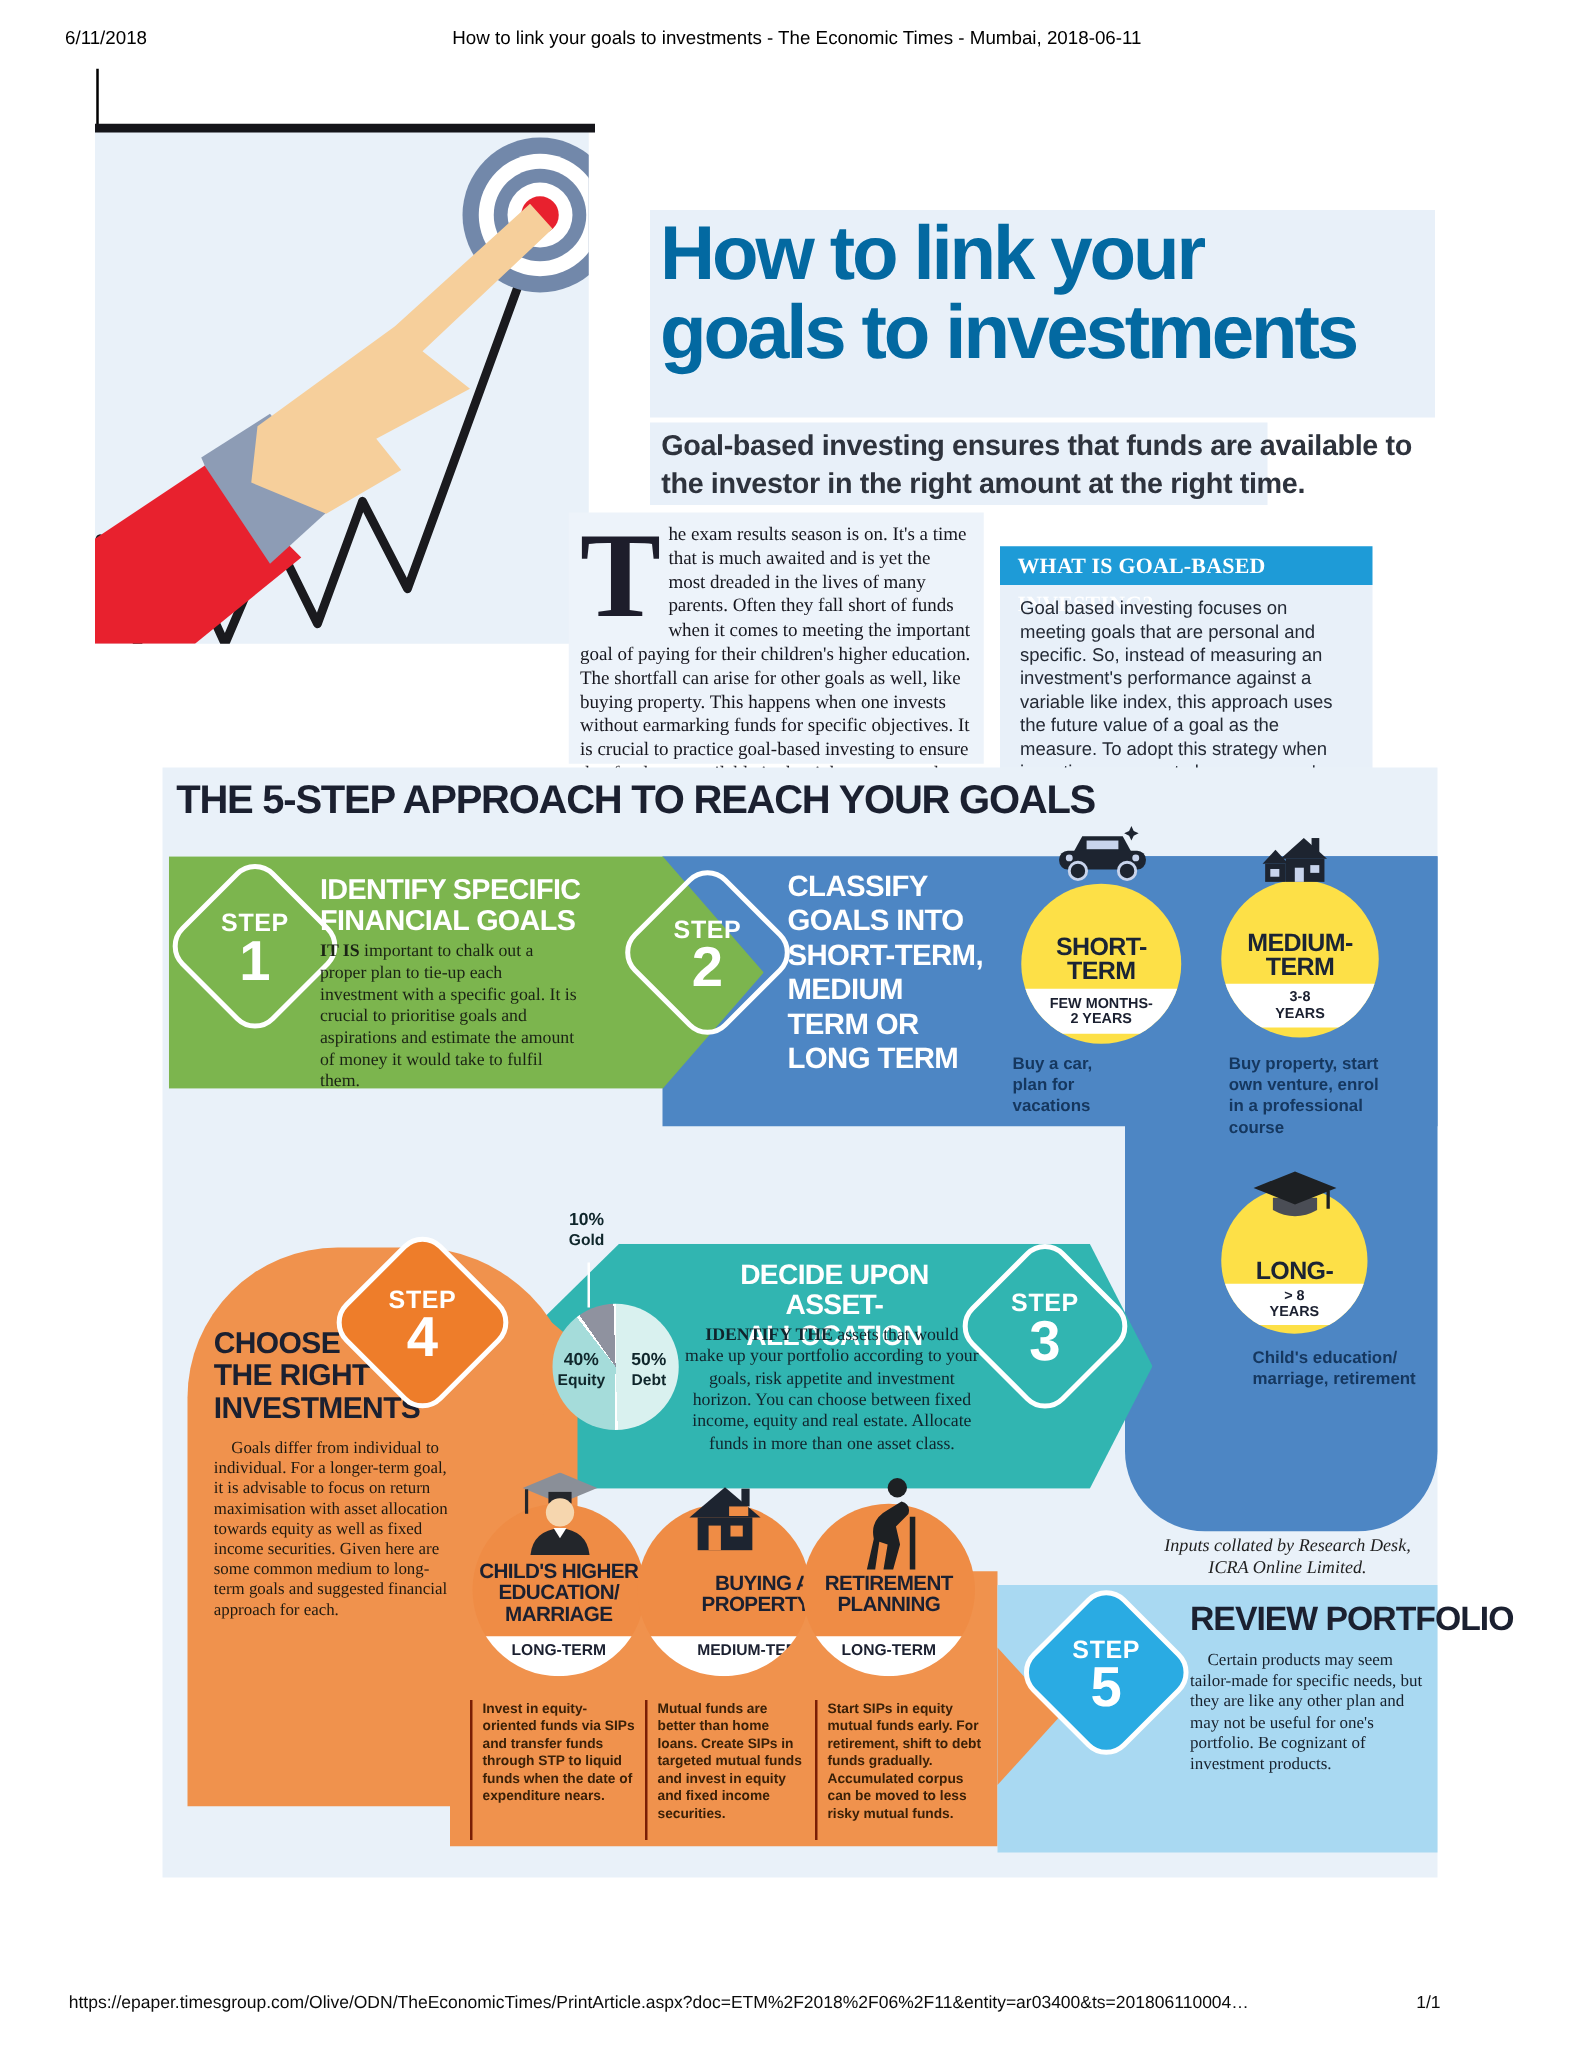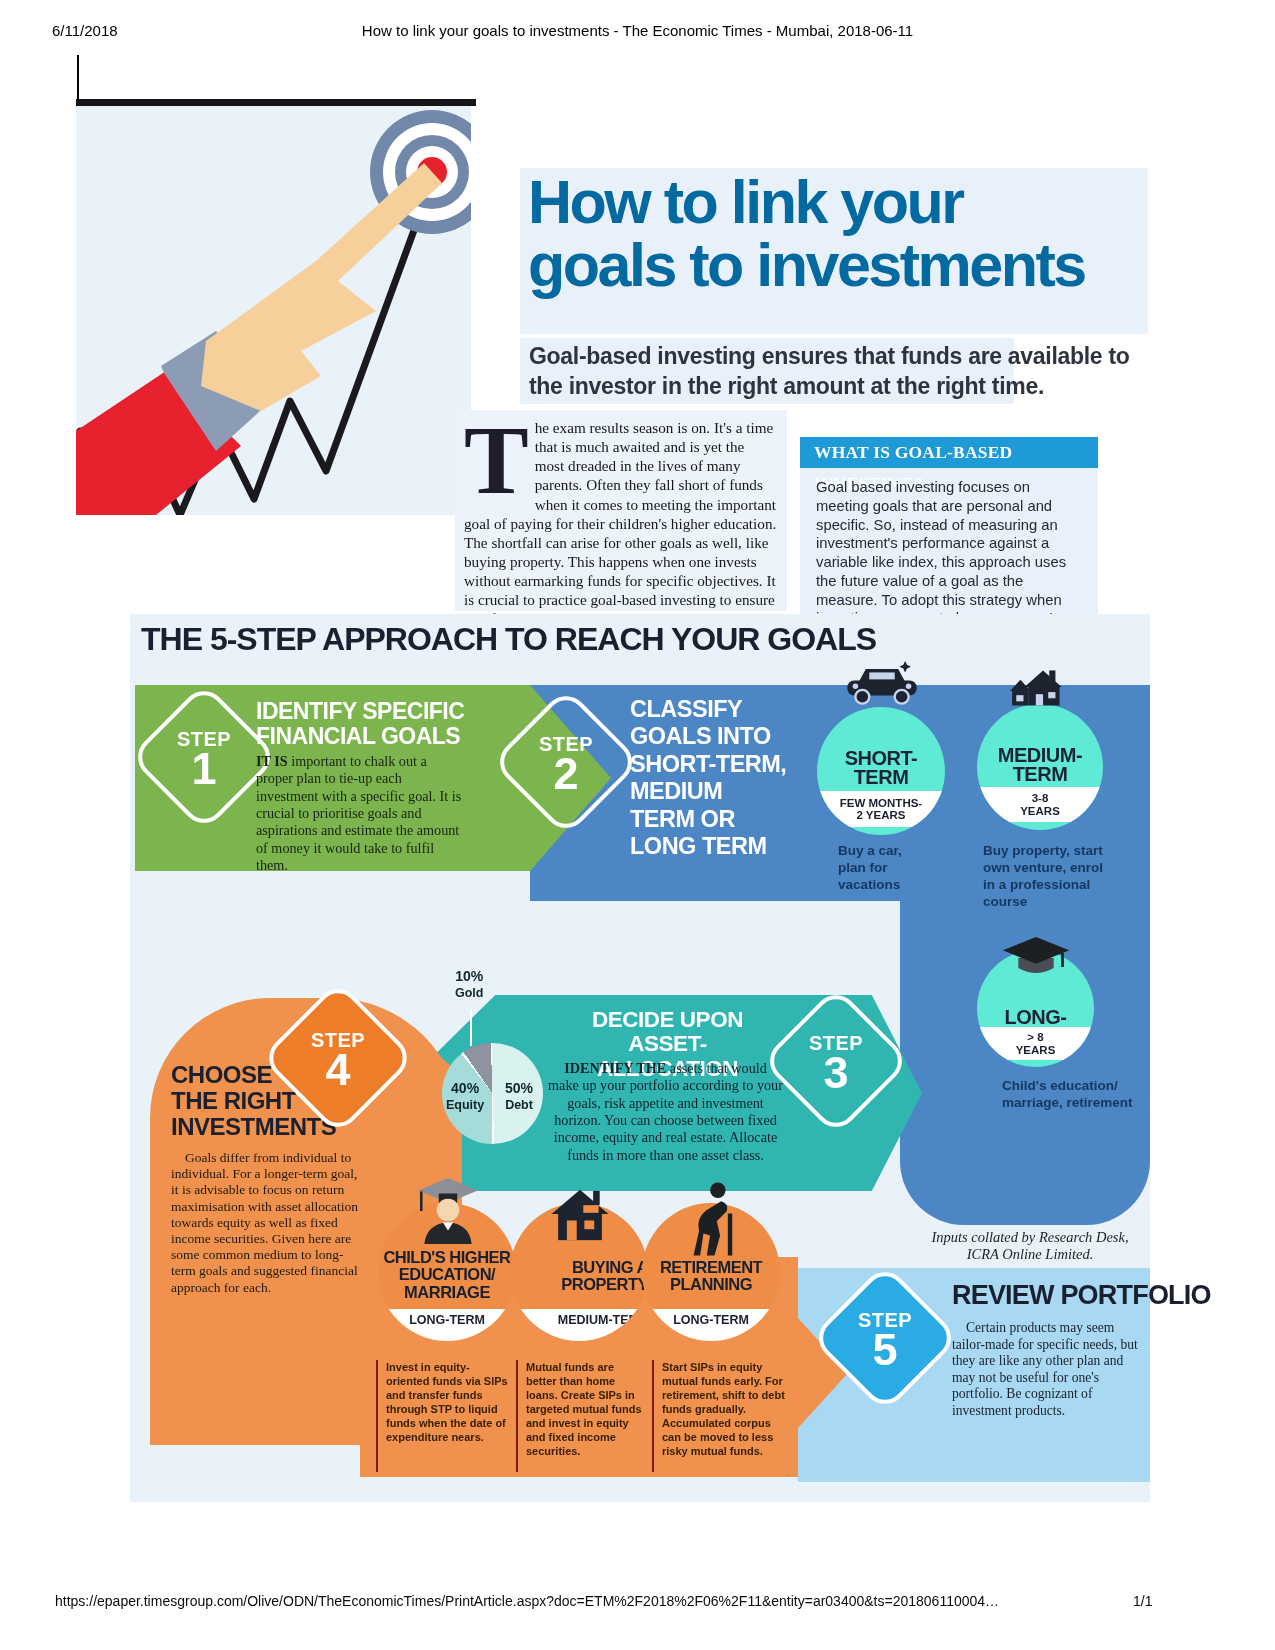--- a/index.html
+++ b/index.html
@@ -59,21 +59,21 @@
                     align-items:center; justify-content:center; color:#fff; }
   .diamond .sw { font-weight:bold; font-size:20px; letter-spacing:0.5px; }
   .diamond .sn { font-weight:bold; font-size:45px; line-height:0.8; }
 
   .step-title { color:#fff; line-height:1.08; z-index:5; }
   .step-body { font-family:"Liberation Serif","DejaVu Serif",serif; color:#131c24; z-index:5; }
   .lead { font-weight:bold; }
   .indent { text-indent:14px; }
 
   
-  .term-circle { border-radius:50%; background:#5eead4; overflow:hidden; text-align:center; z-index:3; }
+  .term-circle { border-radius:50%; background:#fde047; overflow:hidden; text-align:center; z-index:3; }
   .term-name { margin-top:42px; font-weight:bold; font-size:20px; letter-spacing:-0.5px; line-height:0.95; color:#1b2434; }
   .term-band { position:absolute; left:0; right:0; top:66%; height:28%; background:#fff; display:flex;
                align-items:center; justify-content:center; font-weight:bold; font-size:11.5px; line-height:1.12; color:#1b2030; }
   .term-caption { font-weight:bold; font-size:13.5px; line-height:1.25; color:#15375f; z-index:5; }
   .icon-float { z-index:5; }
 
   
   .pie { left:442px; top:1043px; width:101px; height:101px; border-radius:50%; z-index:3;
          background:conic-gradient(#d9f1ef 0deg 178deg,#fff 178deg 181deg,#a5dcda 181deg 322deg,#fff 322deg 325deg,#8f929f 325deg 358deg,#fff 358deg 360deg); }
   .pie-lbl { z-index:5; color:#0f262b; text-align:center; line-height:1.02; }
@@ -188,21 +188,21 @@
   <circle cx="49" cy="31" r="6" fill="#1d2430" stroke="#c8d4ec" stroke-width="2"></circle>
   <circle cx="9" cy="22" r="2.4" fill="#c8d4ec"></circle>
     <circle cx="55" cy="22" r="2.4" fill="#c8d4ec"></circle>
 </svg>
 <div class="abs term-circle" style="left:817px;top:707px;width:128px;height:128px;">
   <div class="term-name pre">SHORT-
 TERM</div>
   <div class="term-band pre">FEW MONTHS-
 2 YEARS</div>
 </div>
-<div class="abs term-caption pre" style="left:838px;top:843px;width:115px;">Buy a car,
+<div class="abs term-caption pre" style="left:810px;top:843px;width:115px;">Buy a car,
 plan for
 vacations</div>
 
 <svg class="abs icon-float" style="left:1008px;top:666px;" width="66" height="46" viewBox="0 0 64 44">
   <rect x="40" y="4" width="6" height="12" fill="#1d2430"></rect>
   <polygon points="16,20 34,4 52,20" fill="#1d2430"></polygon>
   <rect x="20" y="20" width="30" height="18" fill="#1d2430"></rect>
   <rect x="27" y="27" width="7" height="11" fill="#c8d4ec"></rect>
   <rect x="39" y="25" width="7" height="6" fill="#c8d4ec"></rect>
   <polygon points="2,24 12,13 22,24" fill="#1d2430"></polygon>

